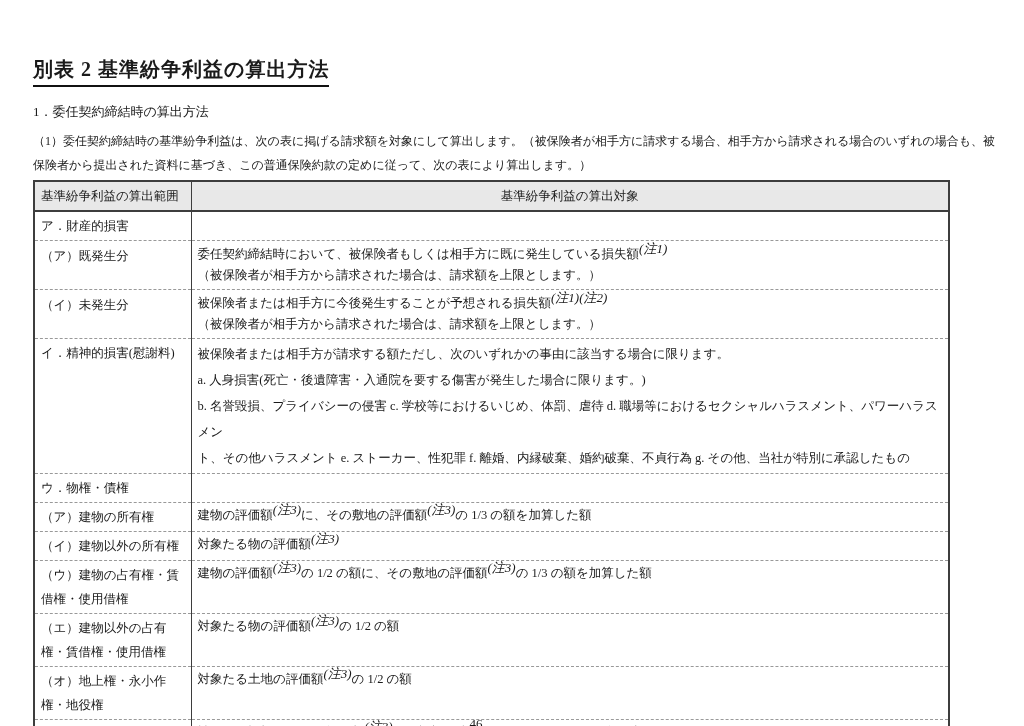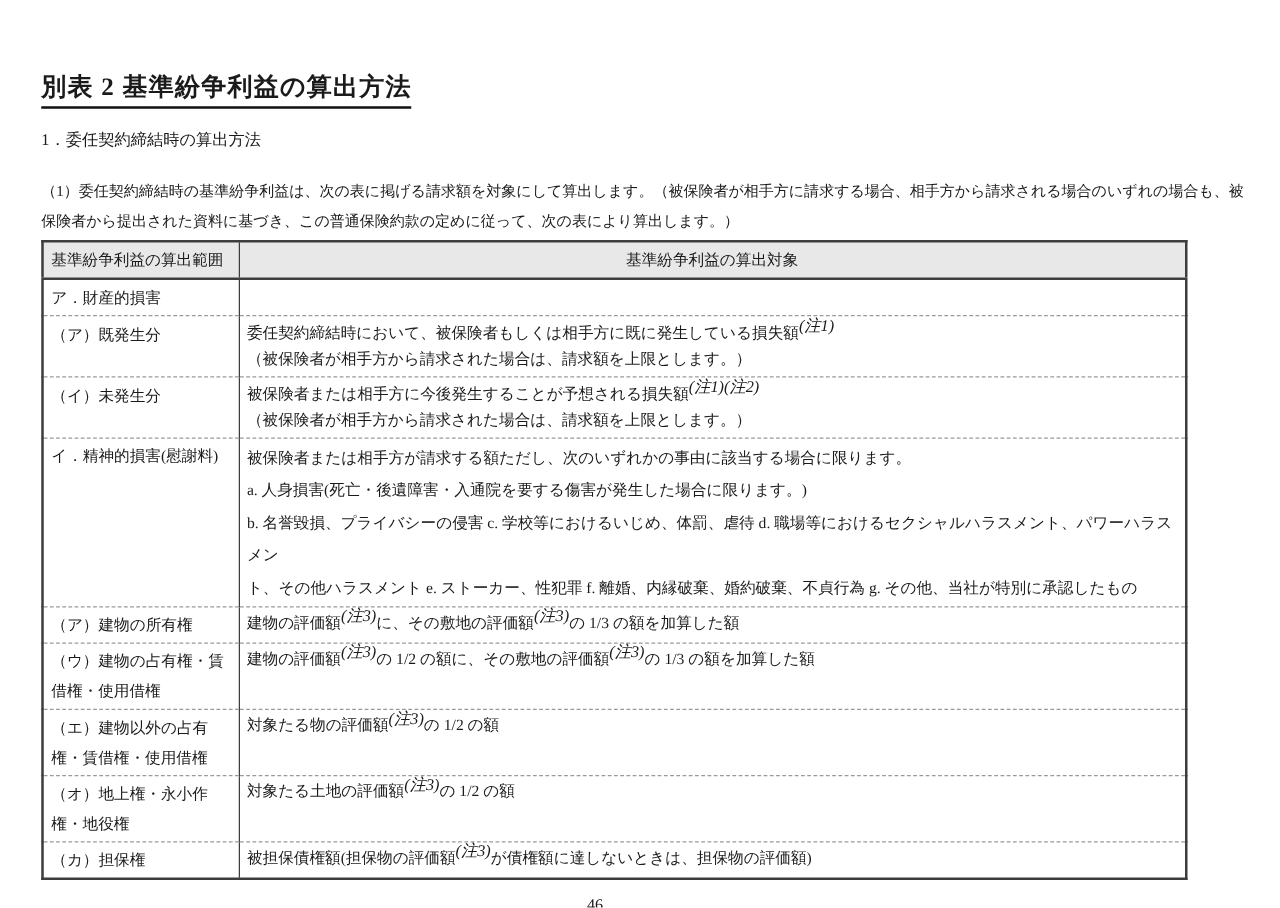--- a/index.html
+++ b/index.html
@@ -27,21 +27,21 @@
     border-bottom: 2px solid #111;
     padding-bottom: 2px;
     margin: 0;
   }
   .section-heading {
     margin: 16px 0 0 0;
     font-size: 13px;
     font-weight: normal;
   }
   .intro {
-    margin: 20px 0 0 0;
+    margin: 8px 0 0 0;
     font-size: 12px;
     line-height: 24px;
     width: 962px;
     text-align: justify;
   }
   table.calc-table {
     margin-top: 3px;
     border-collapse: collapse;
     table-layout: fixed;
     width: 917px;
@@ -132,23 +132,33 @@
         <tr>
           <td class="range-cell">イ．精神的損害(慰謝料)</td>
           <td class="target-cell">
             <div class="cell-line"><span>被保険者または相手方が請求する額ただし、次のいずれかの事由に該当する場合に限ります。</span></div>
             <div class="cell-line"><span>a.  人身損害(死亡・後遺障害・入通院を要する傷害が発生した場合に限ります。)</span></div>
             <div class="cell-line"><span>b.  名誉毀損、プライバシーの侵害 c.  学校等におけるいじめ、体罰、虐待 d.  職場等におけるセクシャルハラスメント、パワーハラスメン</span></div>
             <div class="cell-line"><span>ト、その他ハラスメント e.  ストーカー、性犯罪 f.  離婚、内縁破棄、婚約破棄、不貞行為 g.  その他、当社が特別に承認したもの</span></div>
           </td>
         </tr>
         <tr>
+          <td class="range-cell">ウ．物権・債権</td>
+          <td class="target-cell"></td>
+        </tr>
+        <tr>
           <td class="range-cell">（ア）建物の所有権</td>
           <td class="target-cell">
             <div class="cell-line"><span>建物の評価額</span><sup class="note-ref">(注3)</sup><span>に、その敷地の評価額</span><sup class="note-ref">(注3)</sup><span>の 1/3 の額を加算した額</span></div>
+          </td>
+        </tr>
+        <tr>
+          <td class="range-cell">（イ）建物以外の所有権</td>
+          <td class="target-cell">
+            <div class="cell-line"><span>対象たる物の評価額</span><sup class="note-ref">(注3)</sup></div>
           </td>
         </tr>
         <tr>
           <td class="range-cell">（ウ）建物の占有権・賃借権・使用借権</td>
           <td class="target-cell">
             <div class="cell-line"><span>建物の評価額</span><sup class="note-ref">(注3)</sup><span>の 1/2 の額に、その敷地の評価額</span><sup class="note-ref">(注3)</sup><span>の 1/3 の額を加算した額</span></div>
           </td>
         </tr>
         <tr>
           <td class="range-cell">（エ）建物以外の占有権・賃借権・使用借権</td>

